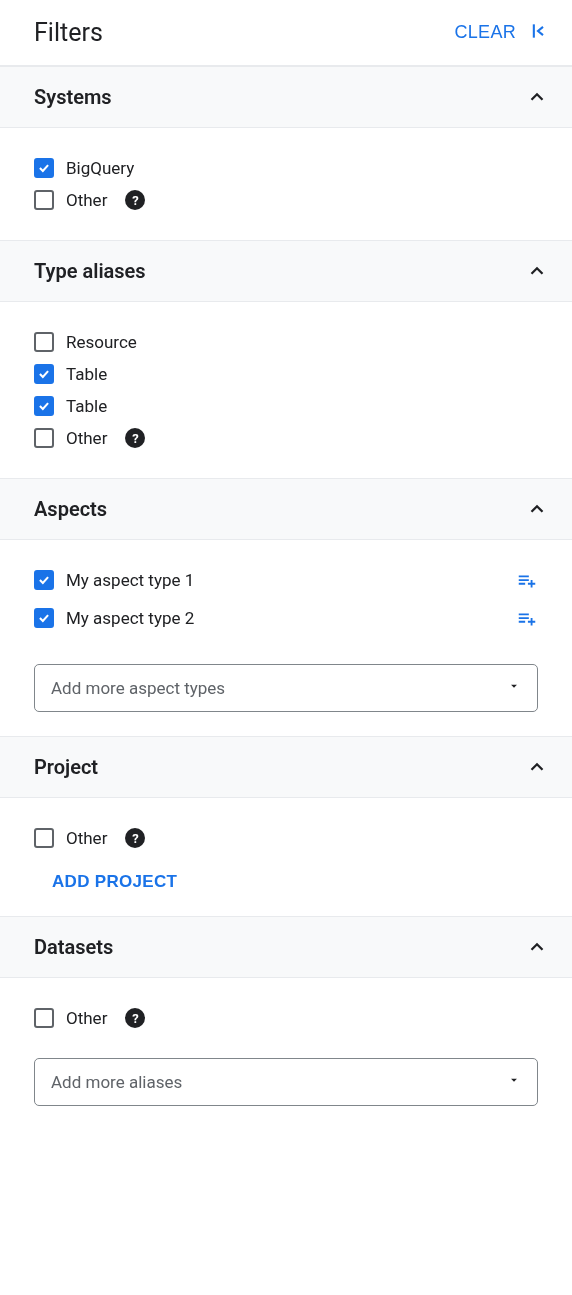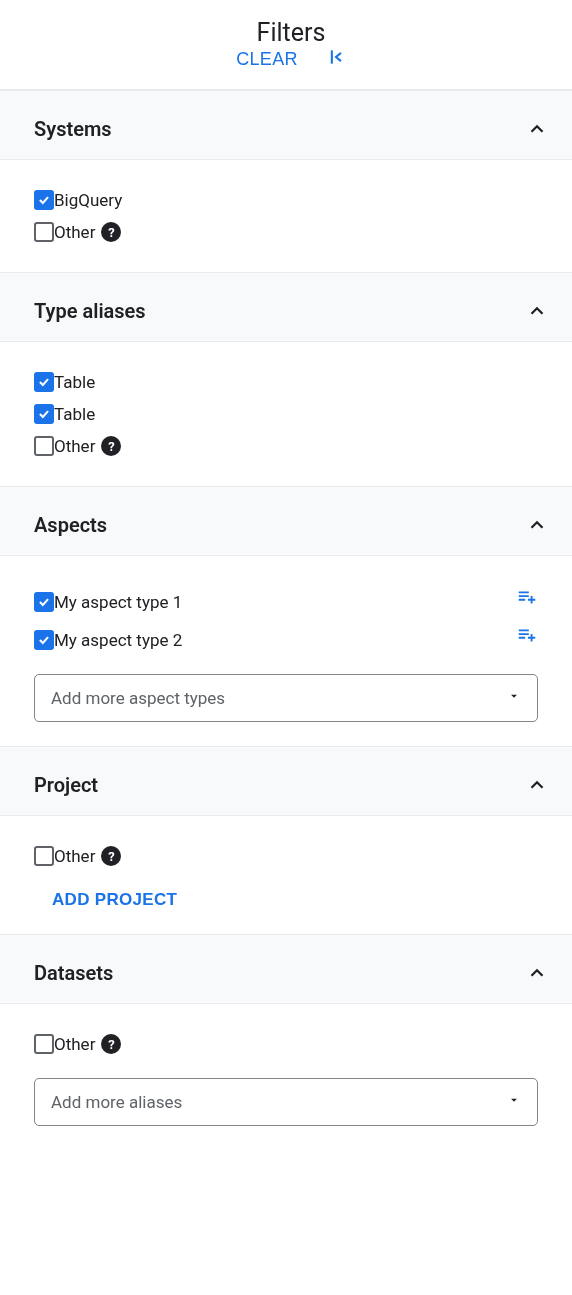--- a/index.html
+++ b/index.html
@@ -8,69 +8,69 @@
   background: #fff;
   width: 572px;
   color: #202124;
 }
 .header {
   display: flex;
   align-items: center;
   justify-content: space-between;
   padding: 18px 24px 18px 34px;
   border-bottom: 1px solid #e8eaed;
-  flex-direction: column;
 }
 .title {
   font-size: 25px;
   font-weight: 400;
   color: #202124;
 }
 .header-actions {
   display: flex;
   align-items: center;
-  gap: 28px;
+  gap: 12px;
 }
 .clear-btn {
   color: #1a73e8;
   font-size: 18px;
   font-weight: 500;
   letter-spacing: 0.3px;
   cursor: pointer;
   background: none;
   border: none;
 }
 .collapse-icon {
   color: #1a73e8;
   cursor: pointer;
 }
 .section-header {
   display: flex;
   align-items: center;
   justify-content: space-between;
   background: #f8f9fa;
-  padding: 26px 24px 18px 34px;
+  padding: 18px 24px 18px 34px;
   cursor: pointer;
   border-top: 1px solid #e8eaed;
   border-bottom: 1px solid #e8eaed;
 }
 .section-title {
   font-size: 20px;
   font-weight: 600;
   color: #202124;
 }
 .chevron {
   display: inline-flex;
 }
 .section-body {
   padding: 24px 34px;
 }
 .check-row {
   display: flex;
-  align-items: flex-end;
+  align-items: flex-start;
+  gap: 12px;
   padding: 6px 0;
 }
 .checkbox {
   width: 20px;
   height: 20px;
   border: 2px solid #5f6368;
   border-radius: 3px;
   display: inline-flex;
   align-items: center;
   justify-content: center;
@@ -104,21 +104,21 @@
   font-weight: bold;
   margin-left: 6px;
   cursor: pointer;
 }
 .aspect-add-icon {
   margin-left: auto;
   color: #1a73e8;
   cursor: pointer;
 }
 .dropdown {
-  margin-top: 18px;
+  margin-top: 24px;
   border: 1px solid #80868b;
   border-radius: 5px;
   padding: 13px 16px;
   display: flex;
   align-items: flex-start;
   justify-content: space-between;
   cursor: pointer;
 }
 .dropdown-placeholder {
   color: #5f6368;
@@ -178,20 +178,24 @@
 <div class="section-header">
   <div class="section-title">Type aliases</div>
   <span class="chevron">
     <svg width="22" height="22" viewBox="0 0 24 24" fill="none" stroke="#202124" stroke-width="2.5">
         <path d="M6 15 L12 9 L18 15"></path>
       </svg>
   </span>
 </div>
 <div class="section-body">
   <div class="check-row">
+    <span class="checkbox"></span>
+    <span class="check-label">Resource</span>
+  </div>
+  <div class="check-row">
     <span class="checkbox checked">
         <svg width="14" height="14" viewBox="0 0 24 24" fill="none" stroke="#fff" stroke-width="3.5">
           <path d="M5 12 L10 17 L19 7"></path>
         </svg>
       </span>
     <span class="check-label">Table</span>
   </div>
   <div class="check-row">
     <span class="checkbox checked">
         <svg width="14" height="14" viewBox="0 0 24 24" fill="none" stroke="#fff" stroke-width="3.5">

